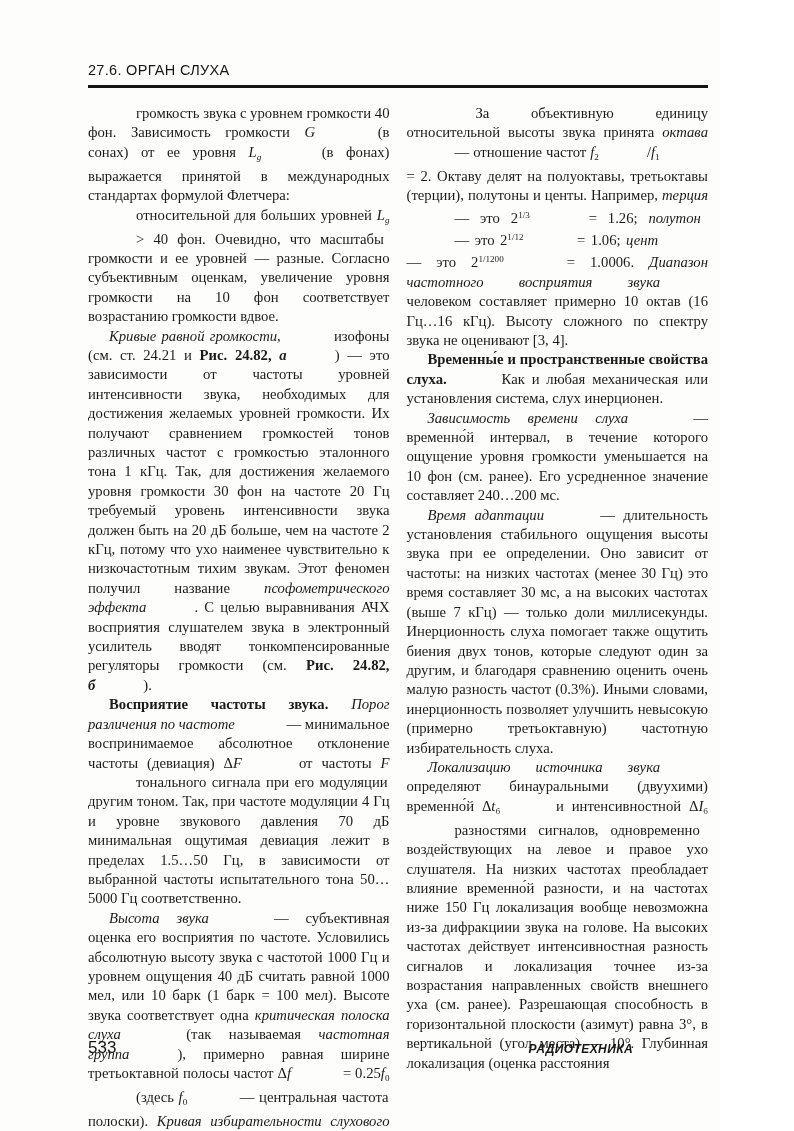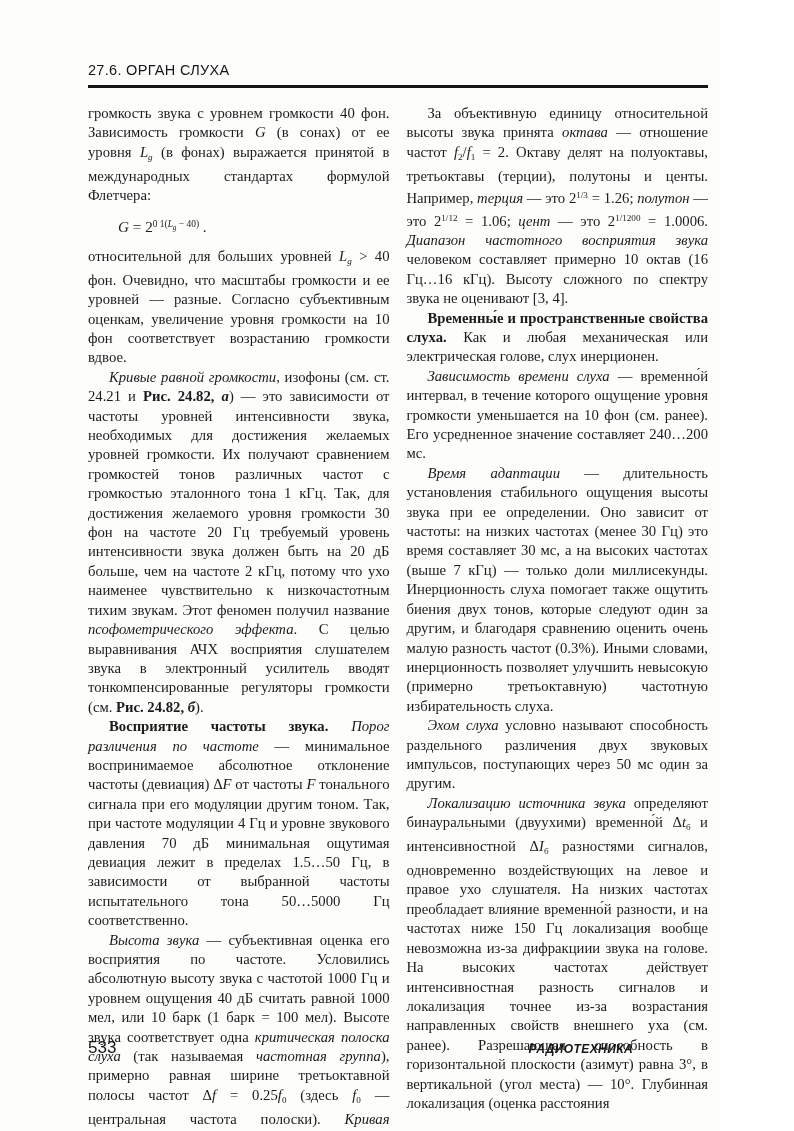--- a/index.html
+++ b/index.html
@@ -39,21 +39,21 @@
     text-align: justify;
   }
   p.para { margin: 0; text-indent: 0; }
   p.para.indent { text-indent: 21px; }
   p.para.formula {
     text-align: left;
     text-indent: 0;
     margin: 9px 0 9px 30px;
     font-size: 15.2px;
   }
-  .r-n { font-style: normal; }
+  .r-n { font-style: normal; margin-left: 48px; }
   .r-i { font-style: italic; }
   .r-b { font-weight: bold; }
   .r-bi { font-weight: bold; font-style: italic; }
   .r-sub  { font-size: 0.62em; vertical-align: -0.28em; }
   .r-subi { font-size: 0.62em; vertical-align: -0.28em; font-style: italic; }
   .r-sup  { font-size: 0.62em; vertical-align: 0.55em; }
   .r-supi { font-size: 0.62em; vertical-align: 0.55em; font-style: italic; }
   .r-supsub { font-size: 0.48em; vertical-align: 0.32em; font-style: italic; }
   .footer {
     position: absolute;
@@ -82,32 +82,30 @@
 
 <div class="page">
   <div class="content">
     <div>
       <div class="section-title">27.6. ОРГАН СЛУХА</div>
       <div class="header-rule"></div>
     </div>
     <div class="cols">
       <div class="col">
           <p class="para"><span class="r-n">громкость звука с уровнем громкости 40 фон. Зависимость громкости </span><span class="r-i">G</span><span class="r-n"> (в сонах) от ее уровня </span><span class="r-i">L</span><span class="r-subi">g</span><span class="r-n"> (в фонах) выражается принятой в международных стандартах формулой Флетчера:</span></p>
-          <p class="para formula"><span class="r-i">G</span><span class="r-n"> = 2</span><span class="r-sup">0 1(</span><span class="r-supi">L</span><span class="r-supsub">g</span><span class="r-sup"> − 40)</span><span class="r-n"> .</span></p>
           <p class="para"><span class="r-n">относительной для больших уровней </span><span class="r-i">L</span><span class="r-subi">g</span><span class="r-n"> &gt; 40 фон. Очевидно, что масштабы громкости и ее уровней — разные. Согласно субъективным оценкам, увеличение уровня громкости на 10 фон соответствует возрастанию громкости вдвое.</span></p>
           <p class="para indent"><span class="r-i">Кривые равной громкости,</span><span class="r-n"> изофоны (см. ст. 24.21 и </span><span class="r-b">Рис. 24.82, </span><span class="r-bi">а</span><span class="r-n">) — это зависимости от частоты уровней интенсивности звука, необходимых для достижения желаемых уровней громкости. Их получают сравнением громкостей тонов различных частот с громкостью эталонного тона 1 кГц. Так, для достижения желаемого уровня громкости 30 фон на частоте 20 Гц требуемый уровень интенсивности звука должен быть на 20 дБ больше, чем на частоте 2 кГц, потому что ухо наименее чувствительно к низкочастотным тихим звукам. Этот феномен получил название </span><span class="r-i">псофометрического эффекта</span><span class="r-n">. С целью выравнивания АЧХ восприятия слушателем звука в электронный усилитель вводят тонкомпенсированные регуляторы громкости (см. </span><span class="r-b">Рис. 24.82, </span><span class="r-bi">б</span><span class="r-n">).</span></p>
           <p class="para indent"><span class="r-b">Восприятие частоты звука.</span><span class="r-i"> Порог различения по частоте</span><span class="r-n"> — минимальное воспринимаемое абсолютное отклонение частоты (девиация) Δ</span><span class="r-i">F</span><span class="r-n"> от частоты </span><span class="r-i">F</span><span class="r-n"> тонального сигнала при его модуляции другим тоном. Так, при частоте модуляции 4 Гц и уровне звукового давления 70 дБ минимальная ощутимая девиация лежит в пределах 1.5…50 Гц, в зависимости от выбранной частоты испытательного тона 50…5000 Гц соответственно.</span></p>
           <p class="para indent"><span class="r-i">Высота звука</span><span class="r-n"> — субъективная оценка его восприятия по частоте. Условились абсолютную высоту звука с частотой 1000 Гц и уровнем ощущения 40 дБ считать равной 1000 мел, или 10 барк (1 барк = 100 мел). Высоте звука соответствует одна </span><span class="r-i">критическая полоска слуха</span><span class="r-n"> (так называемая </span><span class="r-i">частотная группа</span><span class="r-n">), примерно равная ширине третьоктавной полосы частот Δ</span><span class="r-i">f</span><span class="r-n"> = 0.25</span><span class="r-i">f</span><span class="r-sub">0</span><span class="r-n"> (здесь </span><span class="r-i">f</span><span class="r-sub">0</span><span class="r-n"> — центральная частота полоски). </span><span class="r-i">Кривая избирательности слухового аппарата</span></p>
         </div>
       <div class="col">
           <p class="para indent"><span class="r-n">За объективную единицу относительной высоты звука принята </span><span class="r-i">октава</span><span class="r-n"> — отношение частот </span><span class="r-i">f</span><span class="r-sub">2</span><span class="r-n">/</span><span class="r-i">f</span><span class="r-sub">1</span><span class="r-n"> = 2. Октаву делят на полуоктавы, третьоктавы (терции), полутоны и центы. Например, </span><span class="r-i">терция</span><span class="r-n"> — это 2</span><span class="r-sup">1/3</span><span class="r-n"> = 1.26; </span><span class="r-i">полутон</span><span class="r-n"> — это 2</span><span class="r-sup">1/12</span><span class="r-n"> = 1.06; </span><span class="r-i">цент</span><span class="r-n"> — это 2</span><span class="r-sup">1/1200</span><span class="r-n"> = 1.0006. </span><span class="r-i">Диапазон частотного восприятия звука</span><span class="r-n"> человеком составляет примерно 10 октав (16 Гц…16 кГц). Высоту сложного по спектру звука не оценивают [3, 4].</span></p>
-          <p class="para indent"><span class="r-b">Временны́е и пространственные свойства слуха.</span><span class="r-n"> Как и любая механическая или электрическая голове, слух инерционен.</span></p>
+          <p class="para indent"><span class="r-b">Временны́е и пространственные свойства слуха.</span><span class="r-n"> Как и любая механическая или установления система, слух инерционен.</span></p>
           <p class="para indent"><span class="r-i">Зависимость времени слуха</span><span class="r-n"> — временно́й интервал, в течение которого ощущение уровня громкости уменьшается на 10 фон (см. ранее). Его усредненное значение составляет 240…200 мс.</span></p>
           <p class="para indent"><span class="r-i">Время адаптации</span><span class="r-n"> — длительность установления стабильного ощущения высоты звука при ее определении. Оно зависит от частоты: на низких частотах (менее 30 Гц) это время составляет 30 мс, а на высоких частотах (выше 7 кГц) — только доли миллисекунды. Инерционность слуха помогает также ощутить биения двух тонов, которые следуют один за другим, и благодаря сравнению оценить очень малую разность частот (0.3%). Иными словами, инерционность позволяет улучшить невысокую (примерно третьоктавную) частотную избирательность слуха.</span></p>
-          <p class="para indent"><span class="r-i">Эхом слуха</span><span class="r-n"> условно называют способность раздельного различения двух звуковых импульсов, поступающих через 50 мс один за другим.</span></p>
           <p class="para indent"><span class="r-i">Локализацию источника звука</span><span class="r-n"> определяют бинауральными (двуухими) временно́й Δ</span><span class="r-i">t</span><span class="r-sub">б</span><span class="r-n"> и интенсивностной Δ</span><span class="r-i">I</span><span class="r-sub">б</span><span class="r-n"> разностями сигналов, одновременно воздействующих на левое и правое ухо слушателя. На низких частотах преобладает влияние временно́й разности, и на частотах ниже 150 Гц локализация вообще невозможна из-за дифракциии звука на голове. На высоких частотах действует интенсивностная разность сигналов и локализация точнее из-за возрастания направленных свойств внешнего уха (см. ранее). Разрешающая способность в горизонтальной плоскости (азимут) равна 3°, в вертикальной (угол места) — 10°. Глубинная локализация (оценка расстояния </span></p>
         </div>
     </div>
   </div>
   <div class="footer">
     <span class="page-number">533</span>
     <span class="journal">РАДИОТЕХНИКА</span>
   </div>
 </div>
 

